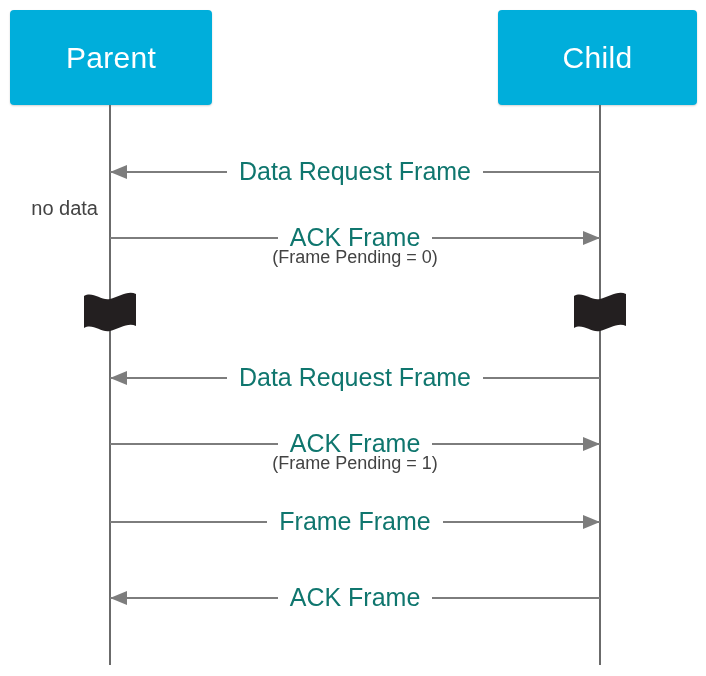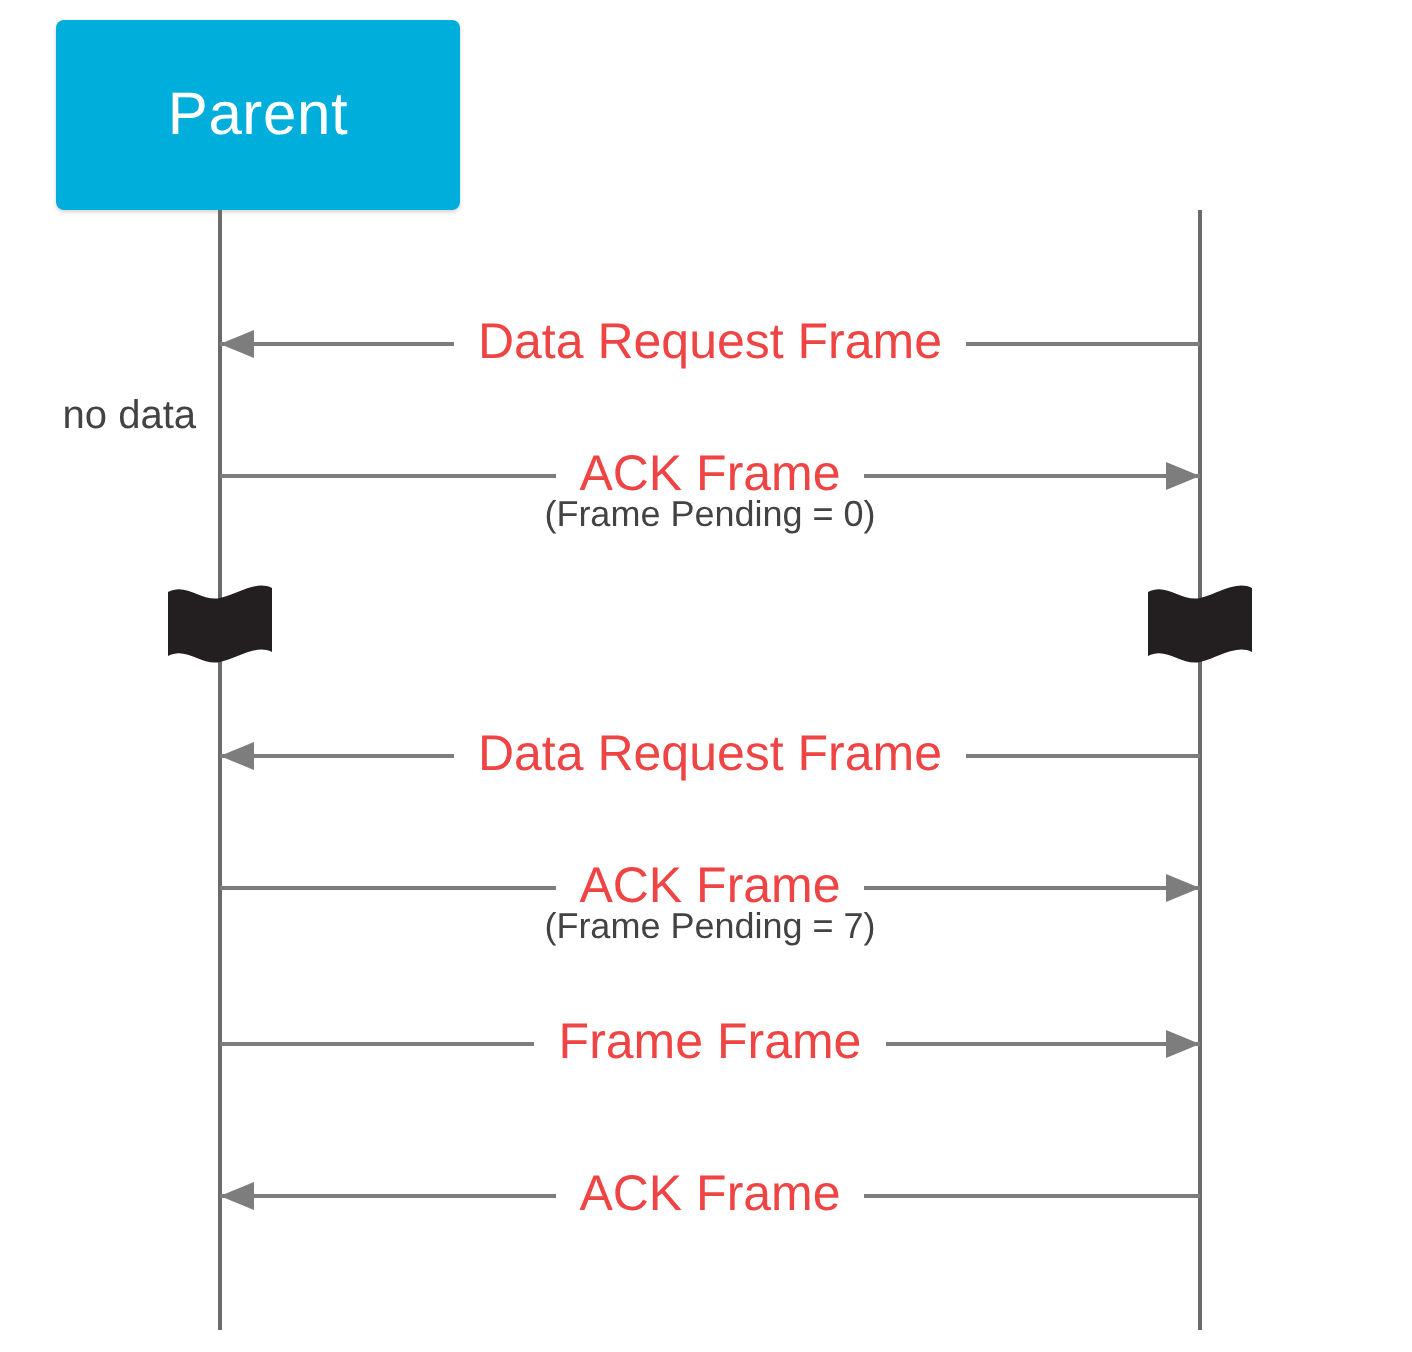--- a/index.html
+++ b/index.html
@@ -27,21 +27,21 @@
     top: 10px;
     height: 95px;
     background: #00AEDB;
     border-radius: 4px;
     box-shadow: 0 1px 2px rgba(0,0,0,0.18);
     display: flex;
     align-items: center;
     justify-content: center;
     box-sizing: border-box;
   }
-  .actor-box.parent { left: 28px;  width: 202px; }
+  .actor-box.parent { left: 10px;  width: 202px; }
   .actor-box.child  { left: 498px; width: 199px; }
 
   .actor-label {
     color: #ffffff;
     font-size: 30px;
     font-weight: 400;
     letter-spacing: 0.3px;
     line-height: 1;
     white-space: nowrap;
   }
@@ -96,21 +96,21 @@
     width: 100%;
     top: -17px;
     text-align: center;
     line-height: 1;
     pointer-events: none;
   }
   .msg-label {
     display: inline-block;
     background: #ffffff;
     padding: 0 12px;
-    color: #ef4444;
+    color: #0f766e;
     font-size: 25px;
     font-weight: 400;
     line-height: 32px;
     white-space: nowrap;
   }
   .msg-sublabel {
     position: absolute;
     left: 0;
     width: 100%;
     top: 10px;
@@ -152,20 +152,23 @@
 <body>
 
 <div id="diagram">
 
   <h1 class="sr-only">Parent-Child Data Polling Sequence</h1>
 
   <div class="actor-box parent">
     <span class="actor-label">Parent</span>
   </div>
 
+  <div class="actor-box child">
+    <span class="actor-label">Child</span>
+  </div>
 
   <div class="lifeline parent"></div>
   <div class="lifeline child"></div>
 
   <div class="side-note" style="top:195px;">no data</div>
 
 
   <div class="message" style="top:172px;">
     <div class="msg-line"></div>
     <div class="arrowhead left"></div>
@@ -202,21 +205,21 @@
       <span class="msg-label">Data Request Frame</span>
     </div>
   </div>
 
   <div class="message" style="top:444px;">
     <div class="msg-line"></div>
     <div class="arrowhead right"></div>
     <div class="msg-label-wrap">
       <span class="msg-label">ACK Frame</span>
     </div>
-    <div class="msg-sublabel">(Frame Pending = 7)</div>
+    <div class="msg-sublabel">(Frame Pending = 1)</div>
   </div>
 
   <div class="message" style="top:522px;">
     <div class="msg-line"></div>
     <div class="arrowhead right"></div>
     <div class="msg-label-wrap">
       <span class="msg-label">Frame Frame</span>
     </div>
   </div>
 

